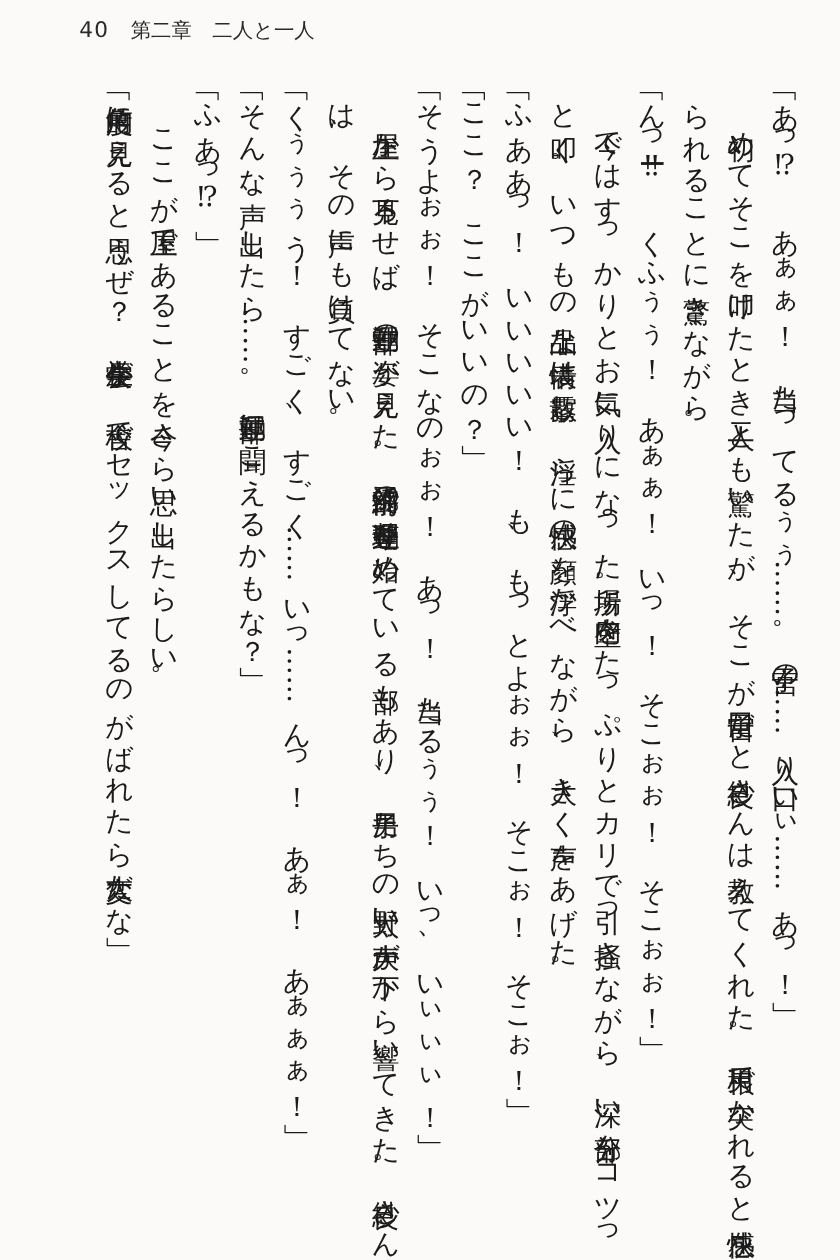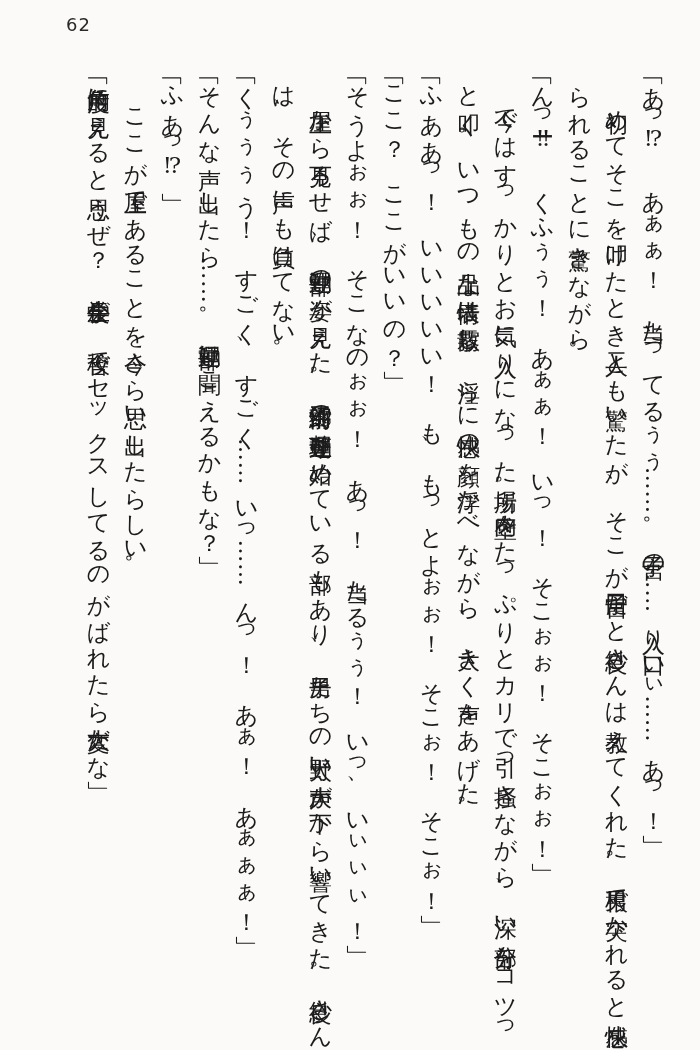--- a/index.html
+++ b/index.html
@@ -48,21 +48,22 @@
   .body-text p.narration {
     text-indent: 1em;
   }
 </style>
 </head>
 <body>
 
 <div class="page">
 
   <div class="running-head">
-    <span class="page-number">62</span>
+    <span class="page-number">40</span>
+    <span class="chapter-title">第二章　二人と一人</span>
   </div>
 
   <div class="body-text">
     <p class="dialogue">「あっ⁉　あぁぁ！　当たってるぅぅ……。子宮の……入り口いぃ……あっ！」</p>
     <p class="narration">初めてそこを叩けたとき二人とも驚いたが、そこが子宮口だと紗良さんは教えてくれた。男根で突かれると快感を得られることに驚きながら。</p>
     <p class="dialogue">「んっー‼　くふぅぅ！　あぁぁ！　いっ！　そこぉぉ！　そこぉぉ！」</p>
     <p class="narration">今ではすっかりとお気に入りになった場所。肉壁をたっぷりとカリで引っ掻きながら、深い部分をコツっと叩く。いつもの上品な表情は霧散し、淫らに快感の顔を浮かべながら、大きく声をあげた。</p>
     <p class="dialogue">「ふああっ！　いいいいい！　も、もっとよぉぉ！　そこぉ！　そこぉ！」</p>
     <p class="dialogue">「ここ？　ここがいいの？」</p>
     <p class="dialogue">「そうよぉぉ！　そこなのぉぉ！　あっ！　当たるぅぅ！　いっ、いぃぃぃ！」</p>

